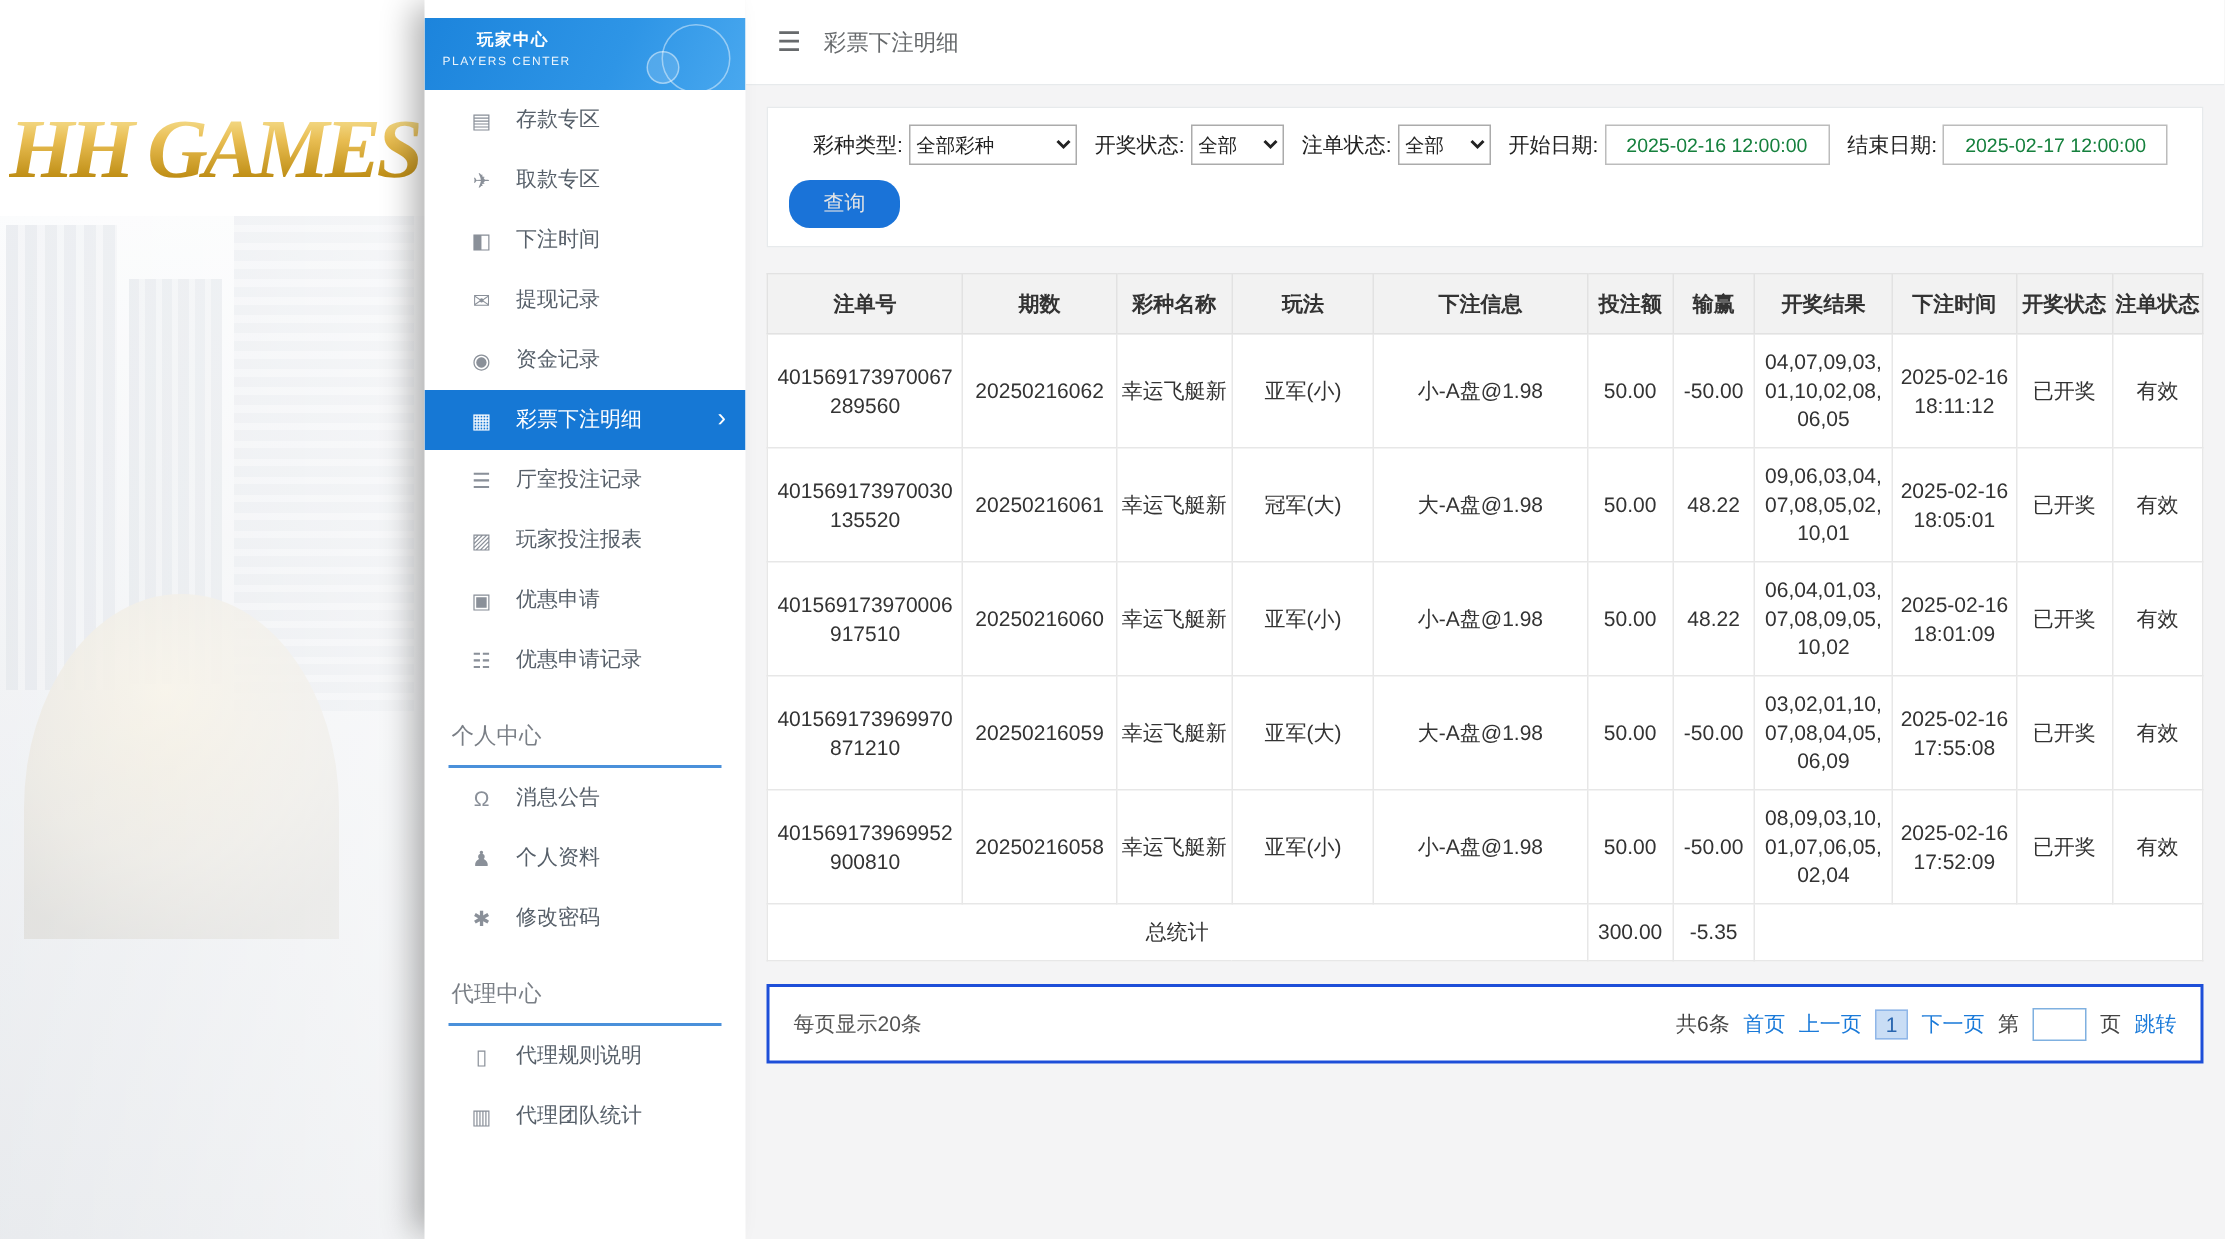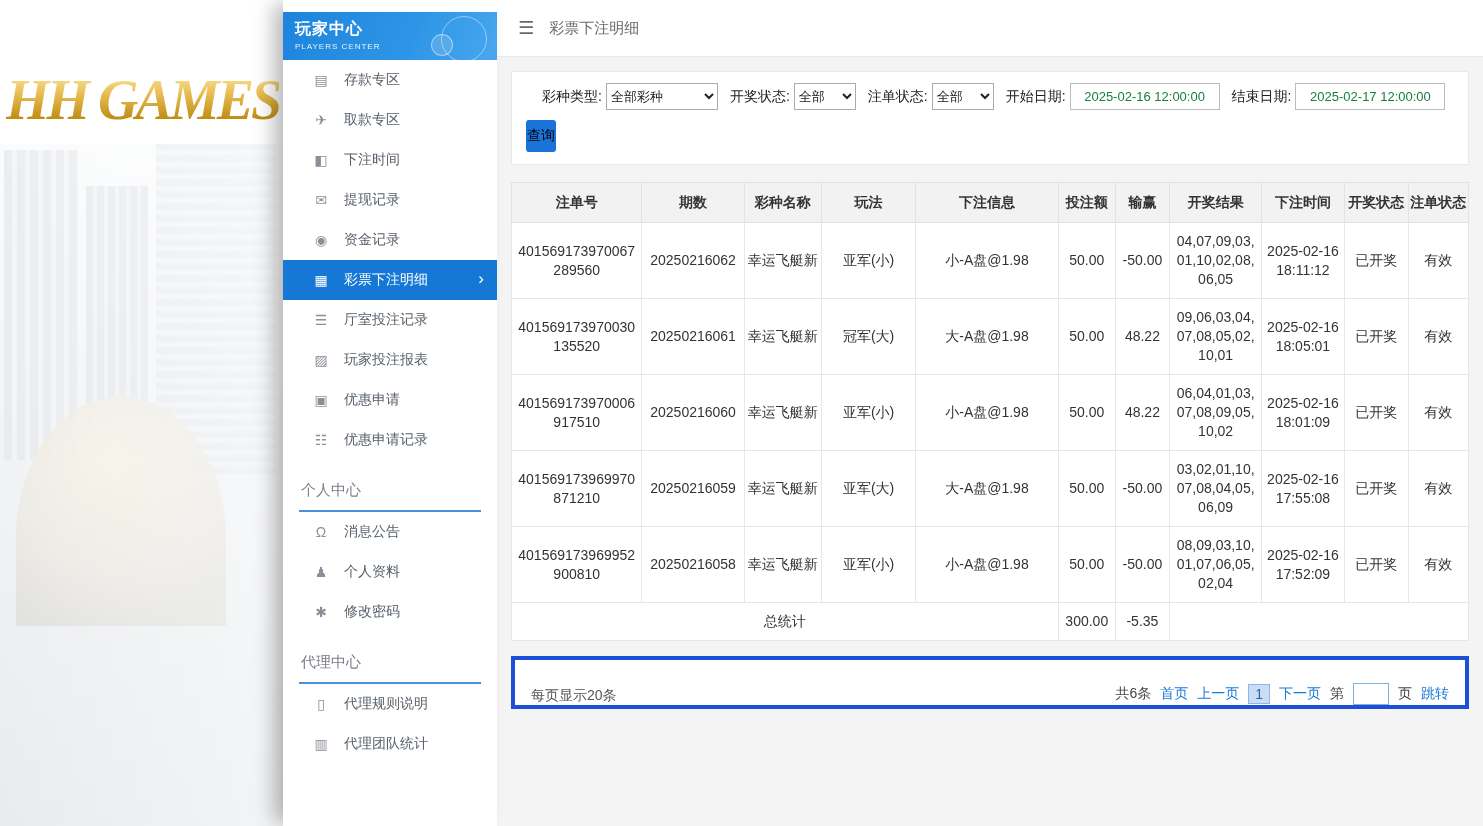--- a/index.html
+++ b/index.html
@@ -35,21 +35,21 @@
   .c-glow { left:40px; top:290px; width:160px; height:140px; border-radius:50%;
     background:radial-gradient(closest-side,rgba(216,185,107,.35),rgba(216,185,107,0)); }
   .c-fade { inset:0; background:linear-gradient(90deg,rgba(255,255,255,.25),rgba(255,255,255,.6)); }
 
   
   .player-panel { position:absolute; left:283px; top:0; width:214px; height:826px; background:#fff;
     box-shadow:-12px 0 20px -4px rgba(0,0,0,.30); z-index:5; overflow:hidden; }
   .panel-header { margin-top:12px; height:48px; padding:7px 12px;
     background:linear-gradient(115deg,#1c84dc 0%,#2e95e6 60%,#49a8ef 100%);
     color:#fff; position:relative; overflow:hidden; }
-  .panel-header .ph-title { font-size:16px; font-weight:bold; letter-spacing:1px; }
+  .panel-header .ph-title { font-size:11px; font-weight:bold; letter-spacing:1px;margin-left:23px; }
   .panel-header .ph-sub { font-size:8px; letter-spacing:1px; opacity:.9; margin-top:2px; }
   .ph-deco1,.ph-deco2 { position:absolute; border:1px solid rgba(255,255,255,.45); border-radius:50%; }
   .ph-deco1 { width:46px; height:46px; right:10px; top:4px; }
   .ph-deco2 { width:22px; height:22px; right:44px; top:22px; background:rgba(255,255,255,.15); }
 
   .section-title { margin:12px 16px 0; padding:9px 2px 10px; font-size:15px; color:#7a7f86;
     border-bottom:2px solid #4a90da; }
   .menu-item { height:40px; display:flex; align-items:center; gap:15px; padding-left:30px;
     font-size:14px; color:#57606a; cursor:pointer; position:relative; }
   .menu-item .mi-icon { width:16px; text-align:center; color:#8a9099; font-size:14px; }
@@ -68,33 +68,33 @@
   .filter-box { background:#fff; border:1px solid #e7eaec; padding:11px 14px 12px; }
   .filter-row { display:flex; align-items:center; font-size:14px; color:#222; }
   .filter-row .flabel { margin:0 4px 0 12px; white-space:nowrap; }
   .filter-row .flabel:first-child { margin-left:16px; }
   select { height:27px; border:1px solid #ababab; background:#fff; font-size:13px; color:#222;
     font-family:inherit; }
   .sel-type { width:112px; }
   .sel-small { width:62px; }
   .date-input { width:150px; height:27px; border:1px solid #bcbcbc; text-align:center;
     font-size:13px; color:#15803d; font-family:inherit; }
-  .btn-search { margin-top:10px; background:#1a73d8; color:#000000; border:none; border-radius:3px;
-    padding:7px 1px; font-size:14px; cursor:pointer; font-family:inherit; }
+  .btn-search { margin-top:10px; background:#1a73d8; color:#e5e5e5; border:none; border-radius:14px;
+    padding:7px 23px; font-size:14px; cursor:pointer; font-family:inherit; }
 
   .table-wrap { margin-top:17px; }
   table { width:100%; border-collapse:collapse; table-layout:fixed; background:#fff;
     font-size:14px; color:#333; }
   th { background:#f2f2f2; font-weight:bold; height:40px; border:1px solid #e2e2e2; padding:2px 1px; }
   td { border:1px solid #e7e7e7; text-align:center; padding:6px 3px; word-break:break-all; line-height:1.35; }
   tr.data-row td { height:76px; }
   tr.summary-row td { height:38px; }
 
-  .pager { margin-top:15px; background:#fff; border:4px solid #1d4ed8; height:53px;
-    display:flex; align-items:flex-end; justify-content:space-between; padding:0 16px;
+  .pager { margin-top:15px; background:#fff; border:2px solid #1d4ed8; height:53px;
+    display:flex; align-items:center; justify-content:space-between; padding:0 16px;
     font-size:14px; color:#555; }
   .pager-right { display:flex; align-items:center; gap:9px; color:#444; }
   .pg-link { color:#1a7ad9; cursor:pointer; }
   .pg-current { background:#c9ddf5; border:1px solid #8fb6e8; color:#2a66b0; padding:1px 6px; cursor:default; }
   .goto-input { width:36px; height:22px; border:1px solid #7fb0e0; }
 </style>
 </head>
 <body>
 
 <div class="bg-site">

